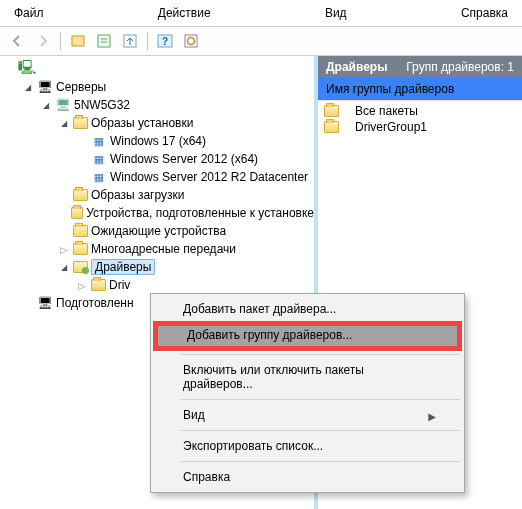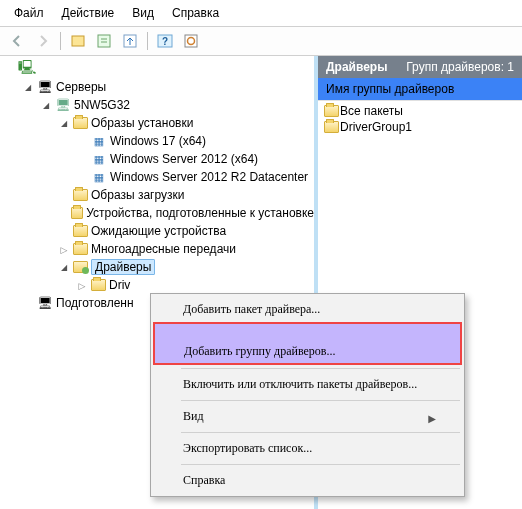--- a/index.html
+++ b/index.html
@@ -12,20 +12,21 @@
     width: 522px;
     height: 509px;
     overflow: hidden;
     position: relative;
   }
   .menubar {
     display: flex;
     gap: 18px;
     padding: 6px 14px 6px 14px;
     background: #fff;
+    justify-content: space-between;
   }
   .menubar span { cursor: default; }
   .toolbar {
     display: flex;
     align-items: center;
     gap: 4px;
     padding: 3px 6px;
     border-top: 1px solid #d0d0d0;
     border-bottom: 1px solid #d0d0d0;
     background: #fdfdfd;
@@ -65,21 +66,21 @@
     background: #3b82f6;
     border-bottom: 1px solid #e0e0e0;
     padding: 4px 8px;
   }
   .list-body {
     padding: 2px 4px;
   }
   .list-item {
     display: flex;
     align-items: center;
-    gap: 1px;
+    gap: 16px;
     padding: 1px 2px;
   }
   .tree ul { list-style: none; margin: 0; padding-left: 18px; }
   .tree > ul { padding-left: 4px; }
   .tree li { white-space: nowrap; }
   .node {
     display: flex;
     align-items: center;
     gap: 3px;
     padding: 1px 0;
@@ -125,26 +126,25 @@
     padding: 3px 2px;
     z-index: 10;
   }
   .cm-item {
     padding: 5px 26px 5px 30px;
     position: relative;
     cursor: default;
     display: flex;
     justify-content: space-between;
     align-items: flex-end;
-    font-family: Liberation Serif, serif;
   }
   .cm-item.hover {
-    background: #c4b5fd;
-    border: 2px solid #ef4444;
-    padding: 20px 25px 4px 29px;
+    background: #a3a3a3;
+    border: 5px solid #ef4444;
+    padding: 2px 25px 4px 29px;
   }
   .cm-sep {
     height: 1px;
     background: #d0d0d0;
     margin: 3px 2px 3px 28px;
   }
   .cm-arrow { font-size: 10px; color: #555; }
   .gutter {
     position: absolute; left:0; top:0; bottom:0; width:26px;
   }

